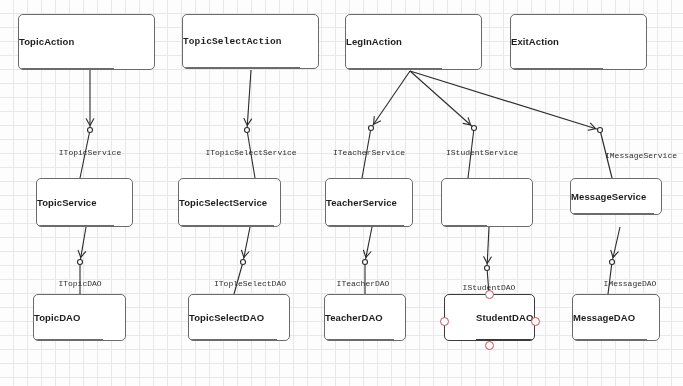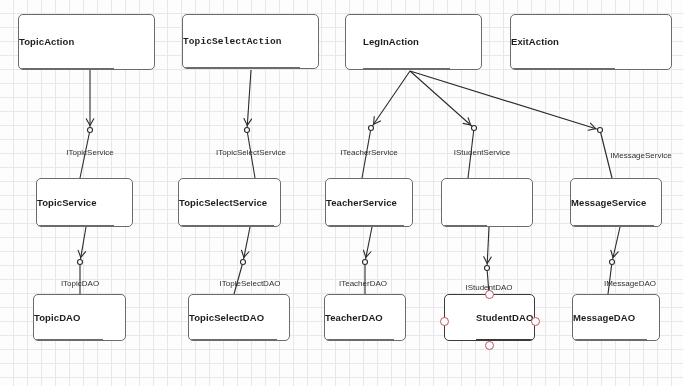--- a/index.html
+++ b/index.html
@@ -88,20 +88,21 @@
 
   
   .iface-label {
     position: absolute;
     font-size: 8px;
     color: #2f2f2f;
     white-space: nowrap;
     transform: translateX(-50%);
     z-index: 20;
     background: transparent;
+    font-family: Liberation Mono, monospace;
   }
 </style>
 </head>
 <body>
 
 <div id="canvas">
 
   <svg id="wires" width="683" height="386" viewBox="0 0 683 386">
       <g>
         <line x1="90" y1="70" x2="90" y2="130" stroke="#2b2b2b" stroke-width="1.1"></line>
@@ -169,26 +170,26 @@
       <div class="uml-class" style="left: 18px; top: 14px; width: 137px; height: 56px; z-index: 10;">
         <div class="uml-title">TopicAction</div>
         <div class="uml-attrs"></div>
         <div class="uml-ops"></div>
       </div>
       <div class="uml-class" style="left: 182px; top: 14px; width: 137px; height: 55px; z-index: 10; font-family: Liberation Mono, monospace;">
         <div class="uml-title">TopicSelectAction</div>
         <div class="uml-attrs"></div>
         <div class="uml-ops"></div>
       </div>
-      <div class="uml-class" style="left: 345px; top: 14px; width: 137px; height: 56px; z-index: 10; padding-left: 17px;">
+      <div class="uml-class" style="left: 345px; top: 14px; width: 137px; height: 56px; z-index: 10;">
         <div class="uml-title">LegInAction</div>
         <div class="uml-attrs"></div>
         <div class="uml-ops"></div>
       </div>
-      <div class="uml-class" style="left: 510px; top: 14px; width: 162px; height: 56px; z-index: 10;">
+      <div class="uml-class" style="left: 510px; top: 14px; width: 137px; height: 56px; z-index: 10;">
         <div class="uml-title">ExitAction</div>
         <div class="uml-attrs"></div>
         <div class="uml-ops"></div>
       </div>
       <div class="uml-class" style="left: 36px; top: 178px; width: 97px; height: 49px; z-index: 10;">
         <div class="uml-title">TopicService</div>
         <div class="uml-attrs"></div>
         <div class="uml-ops"></div>
       </div>
       <div class="uml-class" style="left: 178px; top: 178px; width: 103px; height: 49px; z-index: 10;">
@@ -198,21 +199,21 @@
       </div>
       <div class="uml-class" style="left: 325px; top: 178px; width: 88px; height: 49px; z-index: 10;">
         <div class="uml-title">TeacherService</div>
         <div class="uml-attrs"></div>
         <div class="uml-ops"></div>
       </div>
       <div class="uml-class" style="left: 441px; top: 178px; width: 92px; height: 49px; z-index: 10;">
         <div class="uml-attrs"></div>
         <div class="uml-ops"></div>
       </div>
-      <div class="uml-class" style="left: 570px; top: 178px; width: 92px; height: 49px; z-index: 10;">
+      <div class="uml-class" style="left: 570px; top: 178px; width: 92px; height: 37px; z-index: 10;">
         <div class="uml-title">MessageService</div>
         <div class="uml-attrs"></div>
         <div class="uml-ops"></div>
       </div>
       <div class="uml-class" style="left: 33px; top: 294px; width: 93px; height: 47px; z-index: 10;">
         <div class="uml-title">TopicDAO</div>
         <div class="uml-attrs"></div>
         <div class="uml-ops"></div>
       </div>
       <div class="uml-class" style="left: 188px; top: 294px; width: 102px; height: 47px; z-index: 10;">

